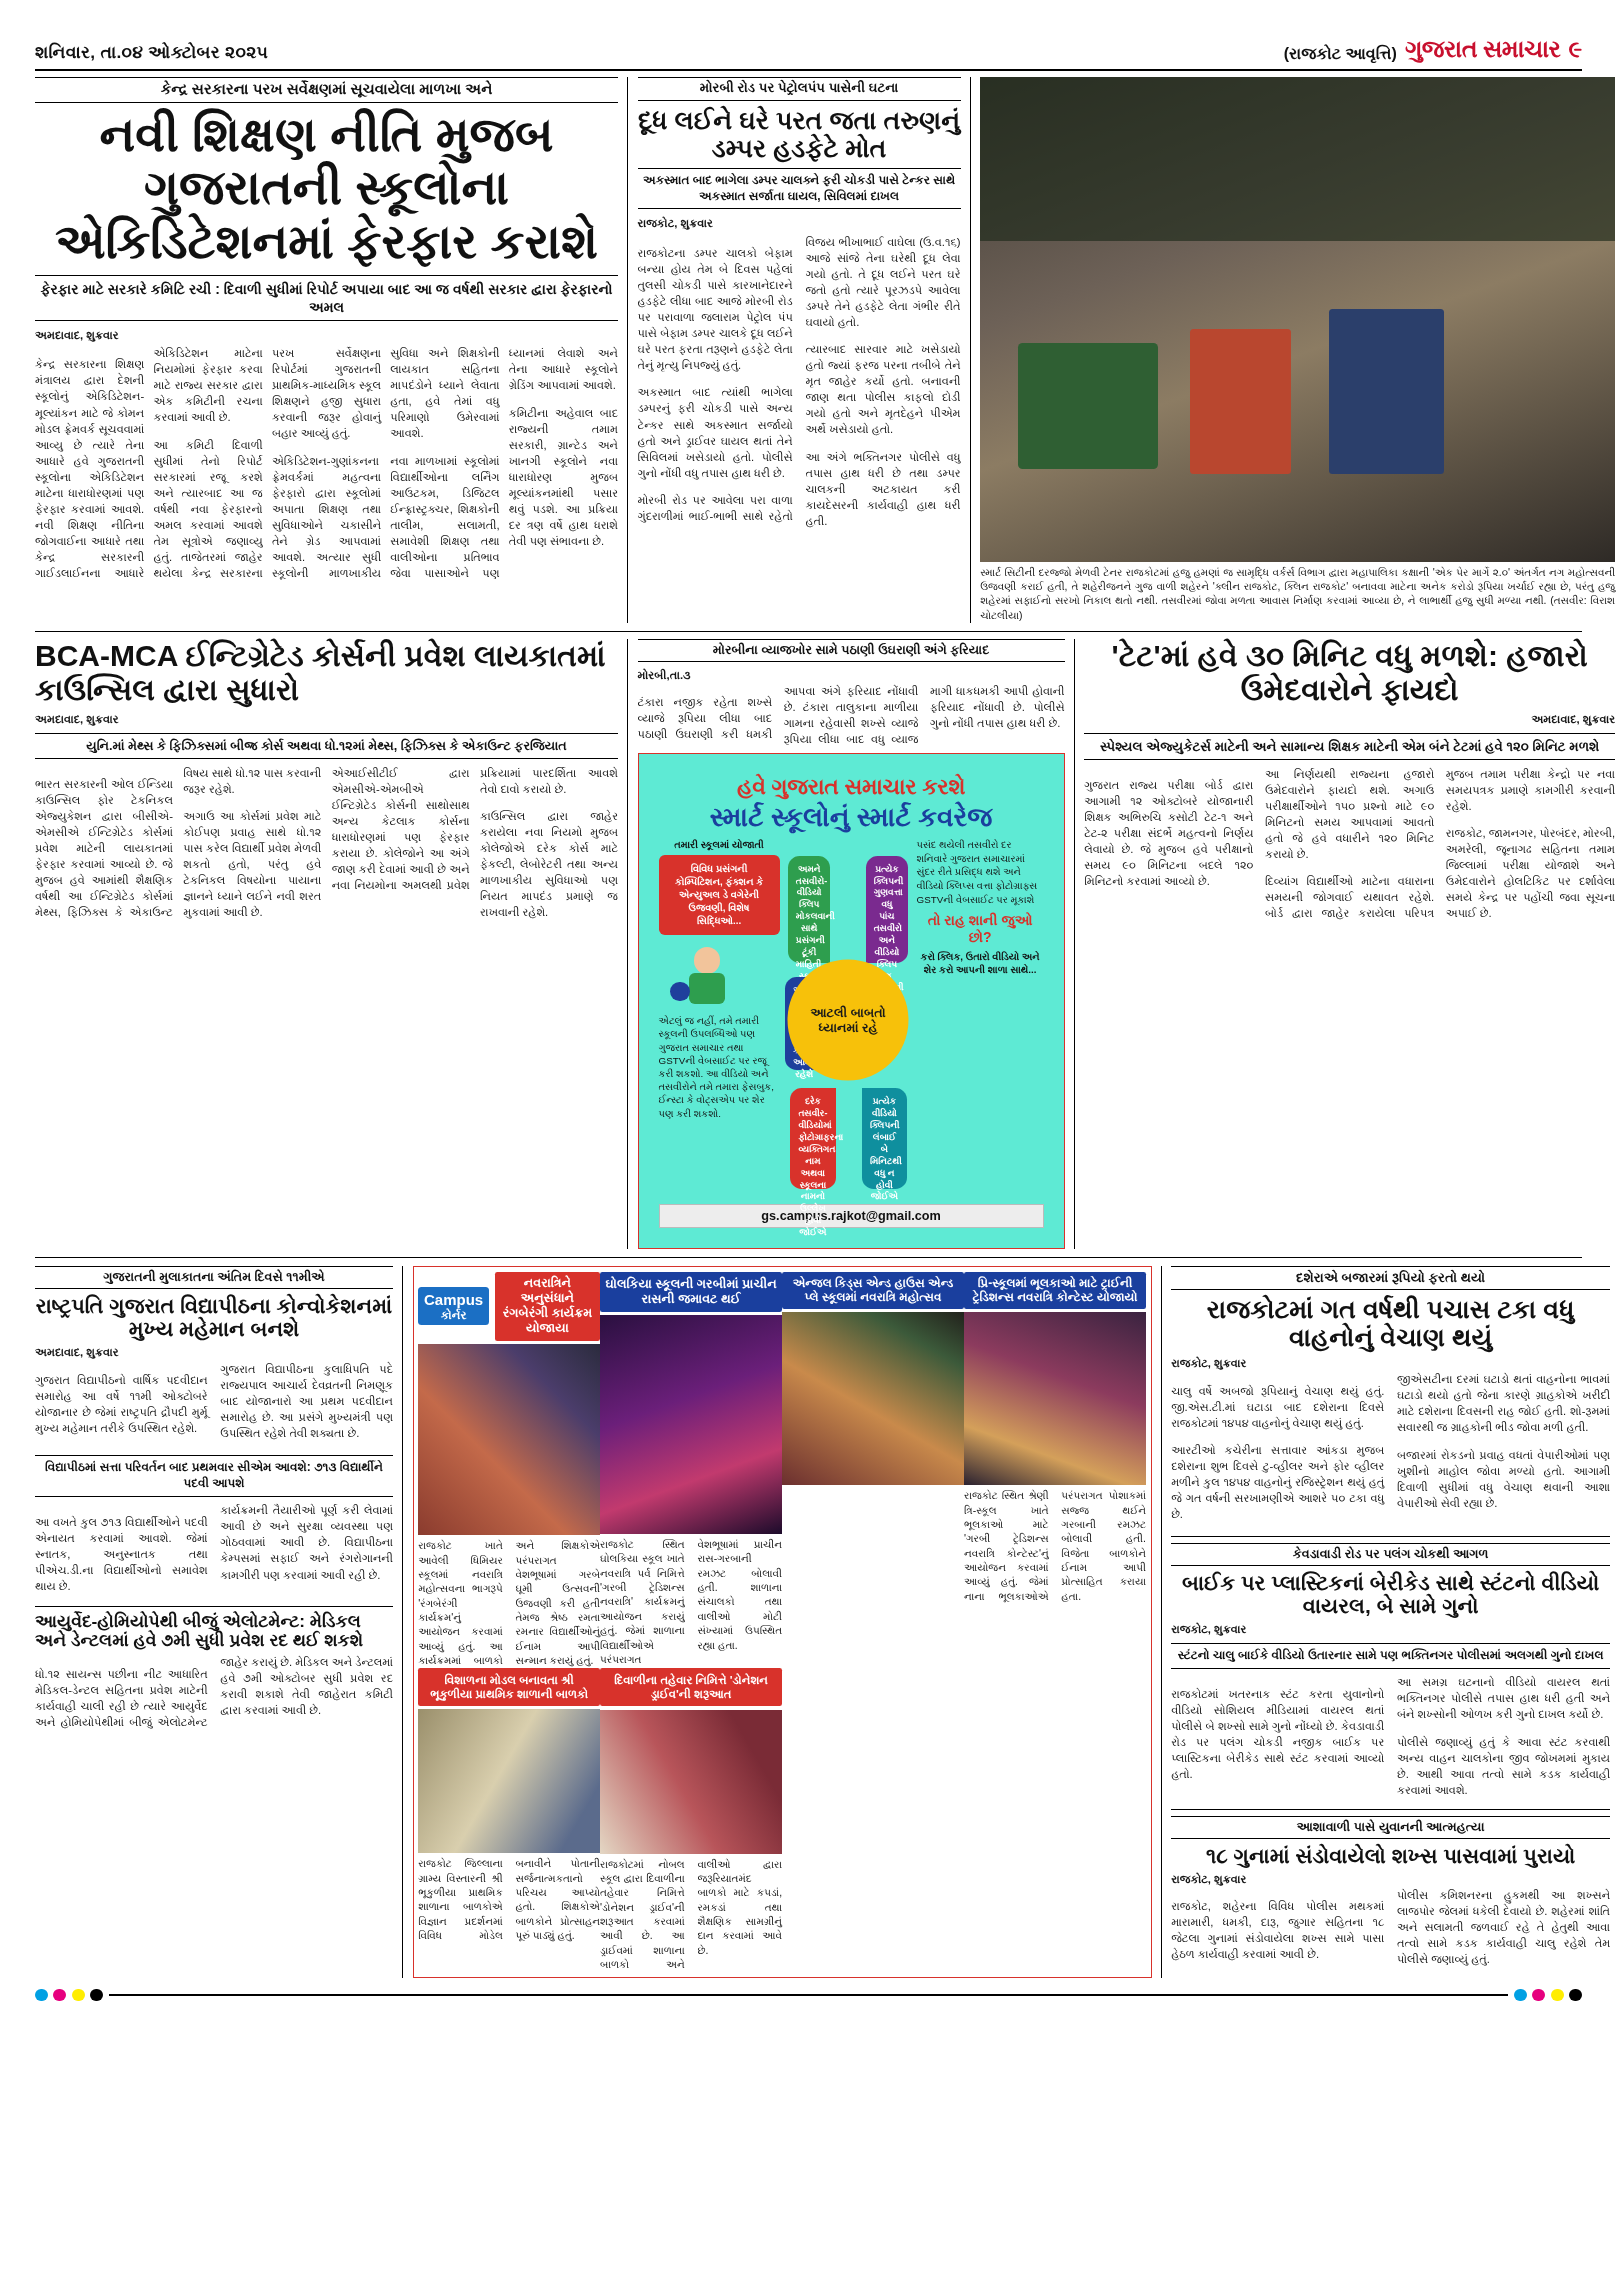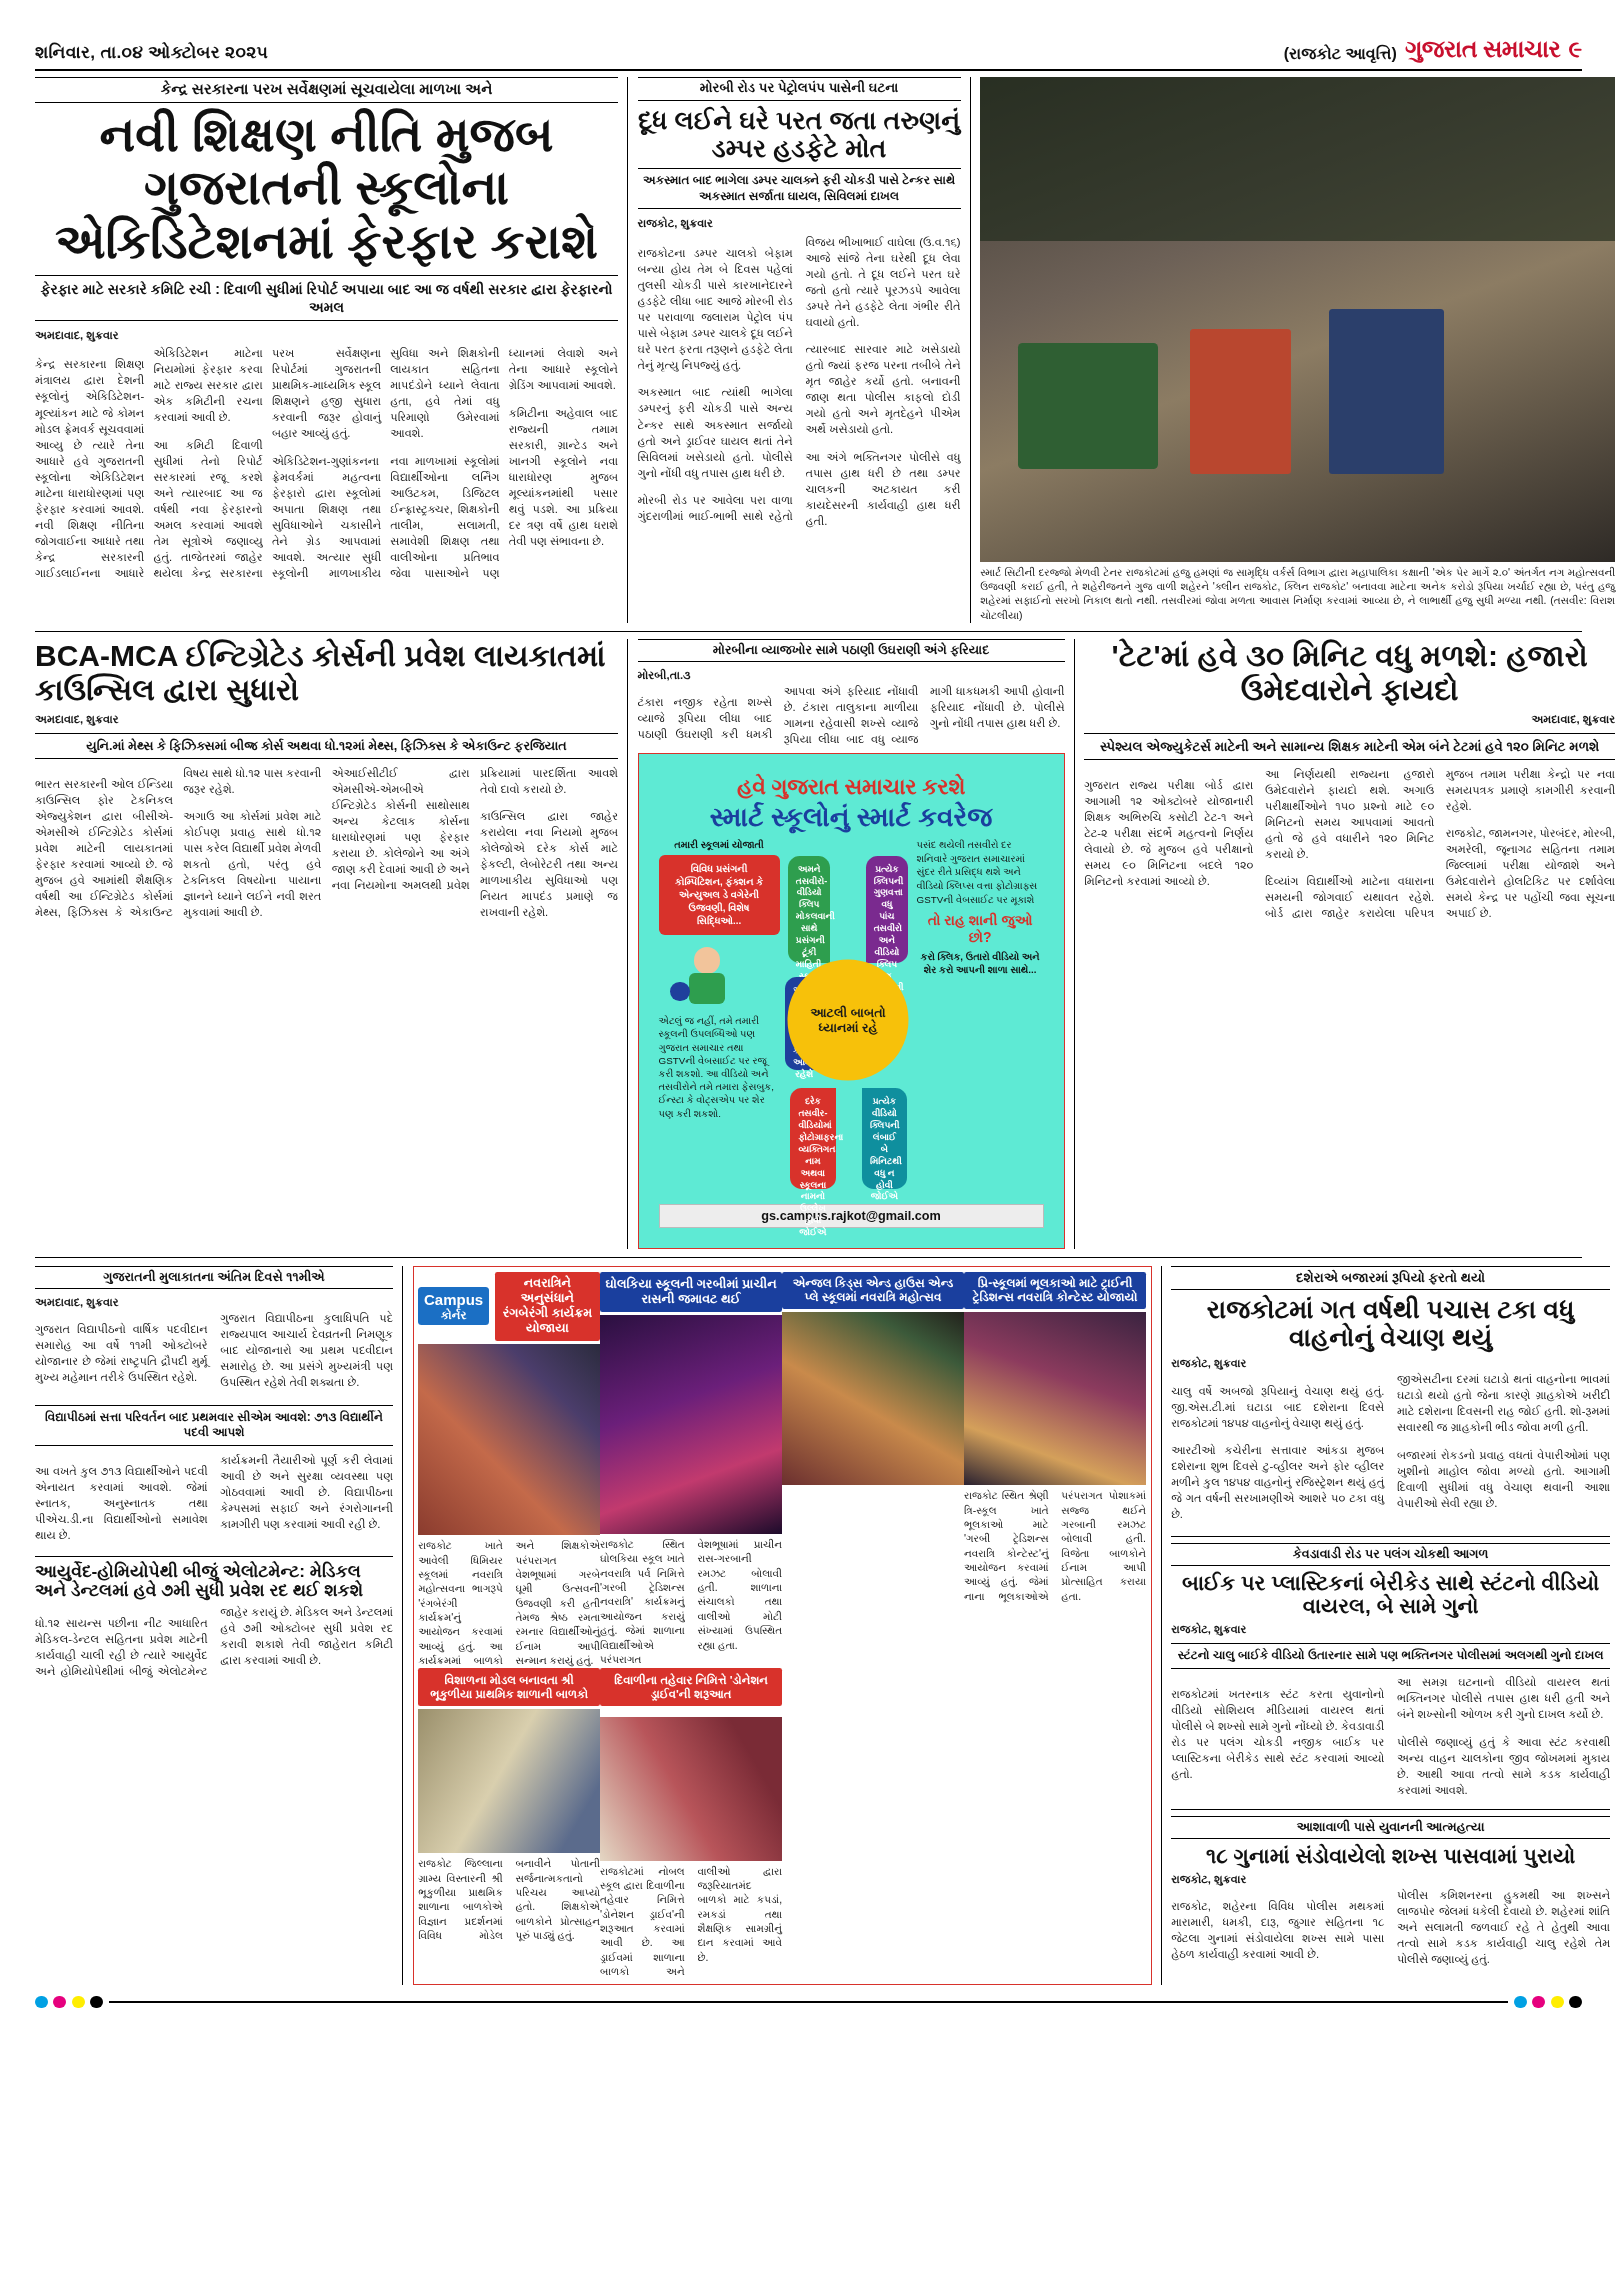--- a/index.html
+++ b/index.html
@@ -266,20 +266,21 @@
       </div>
     </div>
   </div>
 
   <div class="rule" style="margin:8px 0;"></div>
 
   <div style="display:grid;grid-template-columns: 358px 1.2px 739px 1.2px 439px;gap:0 9.2px;">
 
     <div>
       <div class="kicker" style="font-size:12.7px">ગુજરાતની મુલાકાતના અંતિમ દિવસે ૧૧મીએ</div>
+      <div class="headline h-m">રાષ્ટ્રપતિ ગુજરાત વિદ્યાપીઠના કોન્વોકેશનમાં મુખ્ય મહેમાન બનશે</div>
       <div class="body-text" style="font-weight:bold;margin-top:3.5px">અમદાવાદ, શુક્રવાર</div>
       <div class="body-text cols2">
         <p>ગુજરાત વિદ્યાપીઠનો વાર્ષિક પદવીદાન સમારોહ આ વર્ષે ૧૧મી ઓક્ટોબરે યોજાનાર છે જેમાં રાષ્ટ્રપતિ દ્રૌપદી મુર્મૂ મુખ્ય મહેમાન તરીકે ઉપસ્થિત રહેશે.</p>
         <p>ગુજરાત વિદ્યાપીઠના કુલાધિપતિ પદે રાજ્યપાલ આચાર્ય દેવવ્રતની નિમણૂક બાદ યોજાનારો આ પ્રથમ પદવીદાન સમારોહ છે. આ પ્રસંગે મુખ્યમંત્રી પણ ઉપસ્થિત રહેશે તેવી શક્યતા છે.</p>
       </div>
       <div class="subhead" style="font-size:12px">વિદ્યાપીઠમાં સત્તા પરિવર્તન બાદ પ્રથમવાર સીએમ આવશે: ૭૧૩ વિદ્યાર્થીને પદવી આપશે</div>
       <div class="body-text cols2">
         <p>આ વખતે કુલ ૭૧૩ વિદ્યાર્થીઓને પદવી એનાયત કરવામાં આવશે. જેમાં સ્નાતક, અનુસ્નાતક તથા પીએચ.ડી.ના વિદ્યાર્થીઓનો સમાવેશ થાય છે.</p>
         <p>કાર્યક્રમની તૈયારીઓ પૂર્ણ કરી લેવામાં આવી છે અને સુરક્ષા વ્યવસ્થા પણ ગોઠવવામાં આવી છે. વિદ્યાપીઠના કેમ્પસમાં સફાઈ અને રંગરોગાનની કામગીરી પણ કરવામાં આવી રહી છે.</p>
       </div>
@@ -326,21 +327,21 @@
             <div class="cap cols2">રાજકોટ સ્થિત શ્રેણી ત્રિ-સ્કૂલ ખાતે ભૂલકાઓ માટે 'ગરબી ટ્રેડિશન્સ નવરાત્રિ કોન્ટેસ્ટ'નું આયોજન કરવામાં આવ્યું હતું. જેમાં નાના ભૂલકાઓએ પરંપરાગત પોશાકમાં સજ્જ થઈને ગરબાની રમઝટ બોલાવી હતી. વિજેતા બાળકોને ઈનામ આપી પ્રોત્સાહિત કરાયા હતા.</div>
           </div>
 
           <div>
             <div style="background:#d8322b;color:#fff;font-weight:bold;font-size:11.6px;text-align:center;padding:4.6px;border-radius:2.3px;margin-bottom:3.5px;">વિશાળના મોડલ બનાવતા શ્રી ભૂકુળીયા પ્રાથમિક શાળાની બાળકો</div>
             <div class="photo" style="height:144px;background:linear-gradient(120deg,#9a8f6b,#d9cfae 45%,#5b6b8c 85%);"></div>
             <div class="cap cols2">રાજકોટ જિલ્લાના ગ્રામ્ય વિસ્તારની શ્રી ભૂકુળીયા પ્રાથમિક શાળાના બાળકોએ વિજ્ઞાન પ્રદર્શનમાં વિવિધ મોડેલ બનાવીને પોતાની સર્જનાત્મકતાનો પરિચય આપ્યો હતો. શિક્ષકોએ બાળકોને પ્રોત્સાહન પૂરું પાડ્યું હતું.</div>
           </div>
 
           <div>
-            <div style="background:#d8322b;color:#fff;font-weight:bold;font-size:11.6px;text-align:center;padding:4.6px;border-radius:2.3px;margin-bottom:11px;">દિવાળીના તહેવાર નિમિત્તે 'ડોનેશન ડ્રાઈવ'ની શરૂઆત</div>
+            <div style="background:#d8322b;color:#fff;font-weight:bold;font-size:11.6px;text-align:center;padding:4.6px;border-radius:2.3px;margin-bottom:4px;">દિવાળીના તહેવાર નિમિત્તે 'ડોનેશન ડ્રાઈવ'ની શરૂઆત</div>
             <div class="photo" style="height:144px;background:linear-gradient(60deg,#e4d7c4,#b8555a 45%,#7a2b36 80%);"></div>
             <div class="cap cols2">રાજકોટમાં નોબલ સ્કૂલ દ્વારા દિવાળીના તહેવાર નિમિત્તે 'ડોનેશન ડ્રાઈવ'ની શરૂઆત કરવામાં આવી છે. આ ડ્રાઈવમાં શાળાના બાળકો અને વાલીઓ દ્વારા જરૂરિયાતમંદ બાળકો માટે કપડાં, રમકડાં તથા શૈક્ષણિક સામગ્રીનું દાન કરવામાં આવે છે.</div>
           </div>
 
         </div>
       </div>
     </div>
 
     <div class="sep"></div>
 

